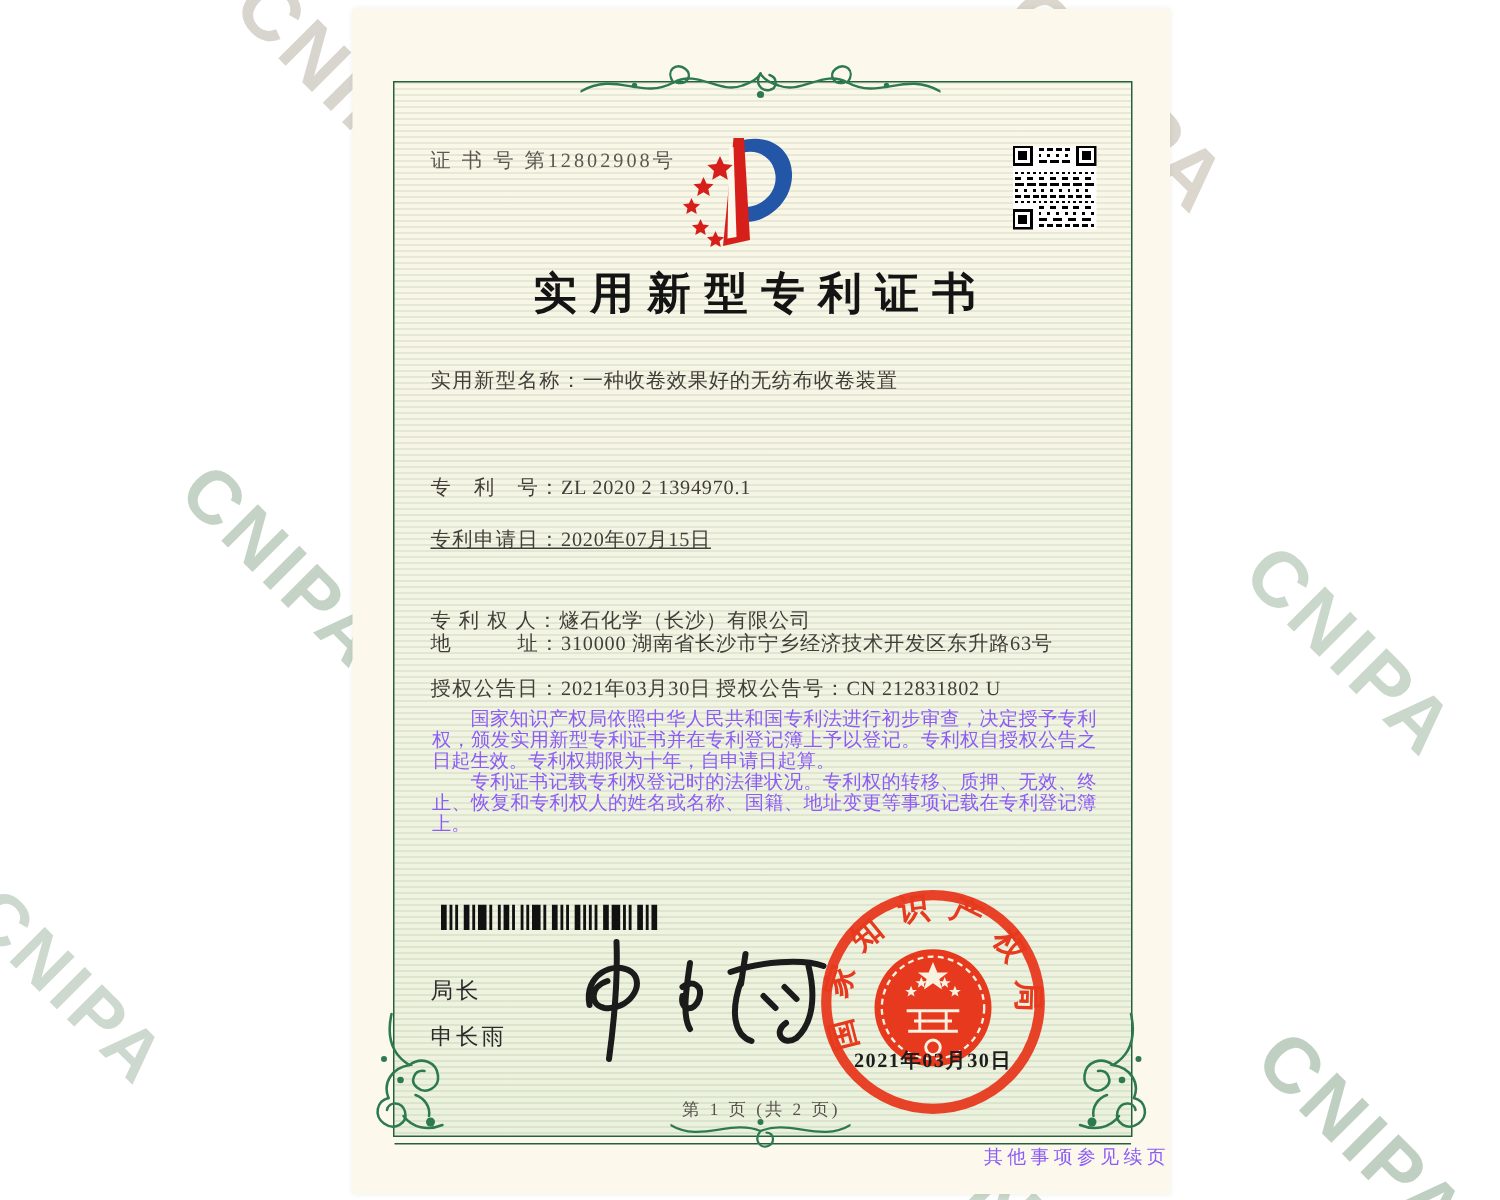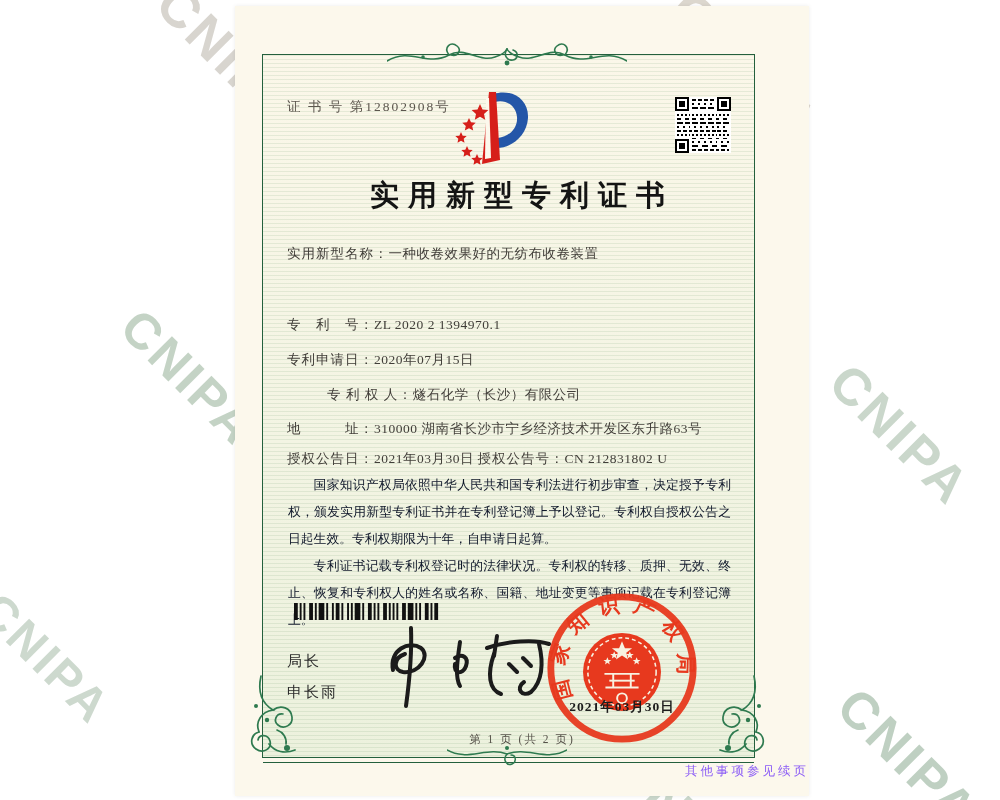--- a/index.html
+++ b/index.html
@@ -1,20 +1,20 @@
 <!DOCTYPE html>
 <html><head>
 <meta charset="utf-8">
 <style>
   html,body{margin:0;padding:0;}
   .stage{position:relative;width:1000px;height:800px;background:#ffffff;overflow:hidden;
          font-family:"Liberation Serif","DejaVu Serif",serif;}
   
   .sheet{position:absolute;left:235px;top:6px;width:545px;height:790px;
-         background:#fcf8ec;box-shadow:0 0 4px rgba(0,0,0,.08);padding-left:29px;}
+         background:#fcf8ec;box-shadow:0 0 4px rgba(0,0,0,.08);}
   .inner{position:absolute;left:27px;top:48px;width:491px;height:702px;
          border:1.6px solid #24603d;
          background:
            repeating-linear-gradient(180deg, rgba(104,152,104,.14) 0 1px, rgba(0,0,0,0) 1px 4px),
            linear-gradient(180deg,#fbf7e9 0%,#f3f4e3 55%,#ecf1dd 100%);}
   .inner::after{content:"";position:absolute;left:0;right:0;bottom:-6px;height:0;
          border-bottom:1.5px solid #24603d;}
   
   .wm{position:absolute;font-family:"Liberation Sans","DejaVu Sans",sans-serif;
       font-weight:bold;letter-spacing:3px;transform:rotate(45deg);transform-origin:left top;
@@ -25,22 +25,22 @@
   .qr{position:absolute;left:440px;top:91px;width:56px;height:56px;}
   .title{position:absolute;left:0;top:170px;width:100%;text-align:center;
          font-size:29px;font-weight:bold;color:#141414;letter-spacing:9px;}
   
   .row{position:absolute;left:52px;width:450px;font-size:13.5px;color:#413e39;white-space:nowrap;}
   .row .lab{letter-spacing:1px;}
   .row .val{letter-spacing:.5px;}
   .grantpair{display:inline-block;}
   .grantpair+.grantpair{}
   
-  .paras{position:absolute;left:53px;top:466px;width:443px;font-size:12.8px;line-height:27px;
-         color:#0f172a;text-align:justify;}
+  .paras{position:absolute;left:53px;top:466px;width:443px;font-size:12.8px;line-height:14px;
+         color:#8b5cf6;text-align:justify;}
   .paras p{margin:0;text-indent:2em;}
   
   .barcode{position:absolute;left:59px;top:597px;width:146px;height:17px;}
   .director{position:absolute;left:52px;top:640px;font-size:15px;color:#2b2b2b;letter-spacing:2px;line-height:31px;}
   .signature{position:absolute;left:128px;top:610px;width:210px;height:100px;}
   .seal{position:absolute;left:309px;top:584px;width:156px;height:156px;}
   .sealdate{position:absolute;left:305px;top:692px;width:164px;text-align:center;
             font-size:13.5px;font-weight:bold;color:#1d1d1d;letter-spacing:1px;z-index:5;}
   .pageno{position:absolute;left:0;top:726px;width:100%;text-align:center;
           font-size:11.5px;color:#56524a;letter-spacing:2px;}
@@ -167,24 +167,24 @@
     </svg>
 
     <div class="title">实用新型专利证书</div>
 
     <div class="row" style="top:239px;">
       <span class="lab">实用新型名称：</span><span class="val">一种收卷效果好的无纺布收卷装置</span>
     </div>
     <div class="row" style="top:310px;">
       <span class="lab">专　利　号：</span><span class="val">ZL 2020 2 1394970.1</span>
     </div>
-    <div class="row" style="top:345px;">
+    <div class="row" style="top:345px;text-decoration:underline;">
       <span class="lab">专利申请日：</span><span class="val">2020年07月15日</span>
     </div>
-    <div class="row" style="top:380px;margin-left:40px;">
+    <div class="row" style="top:399px;">
       <span class="lab">专 利 权 人：</span><span class="val">燧石化学（长沙）有限公司</span>
     </div>
     <div class="row" style="top:414px;">
       <span class="lab">地　　　址：</span><span class="val">310000 湖南省长沙市宁乡经济技术开发区东升路63号</span>
     </div>
     <div class="row" style="top:444px;">
       <span class="grantpair">
         <span class="lab">授权公告日：</span><span class="val">2021年03月30日</span>
       </span>
       <span class="grantpair">

